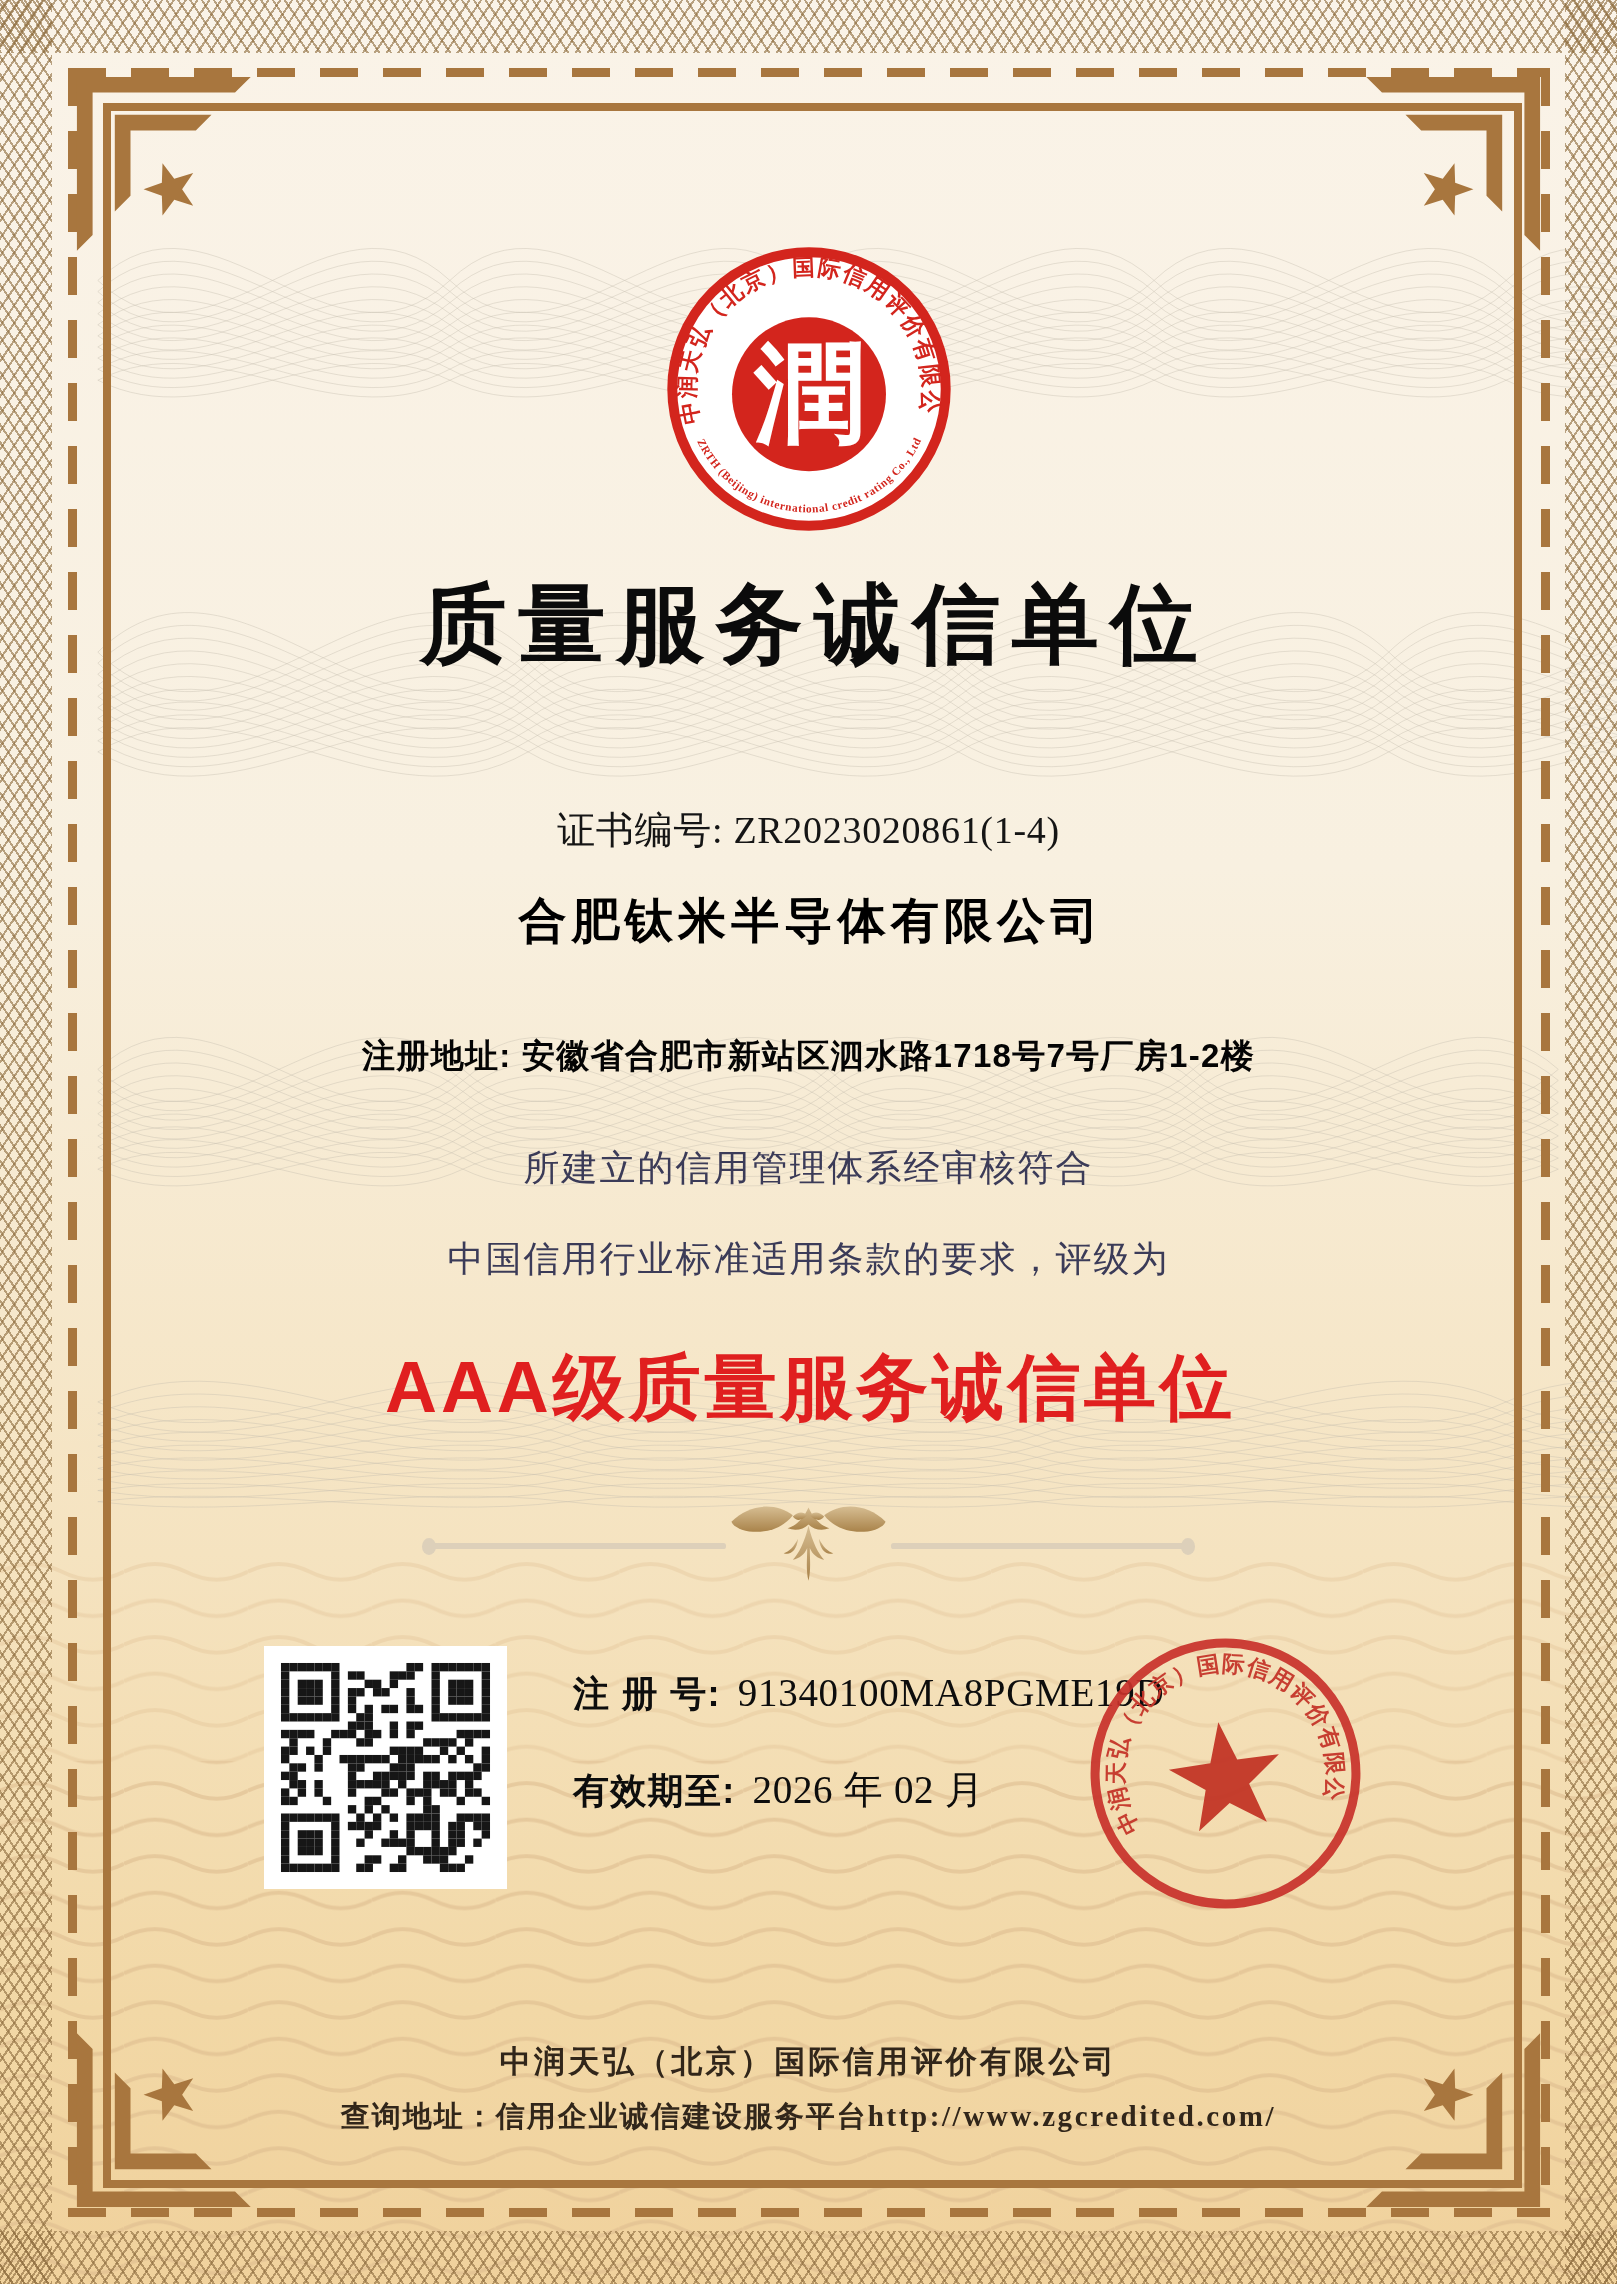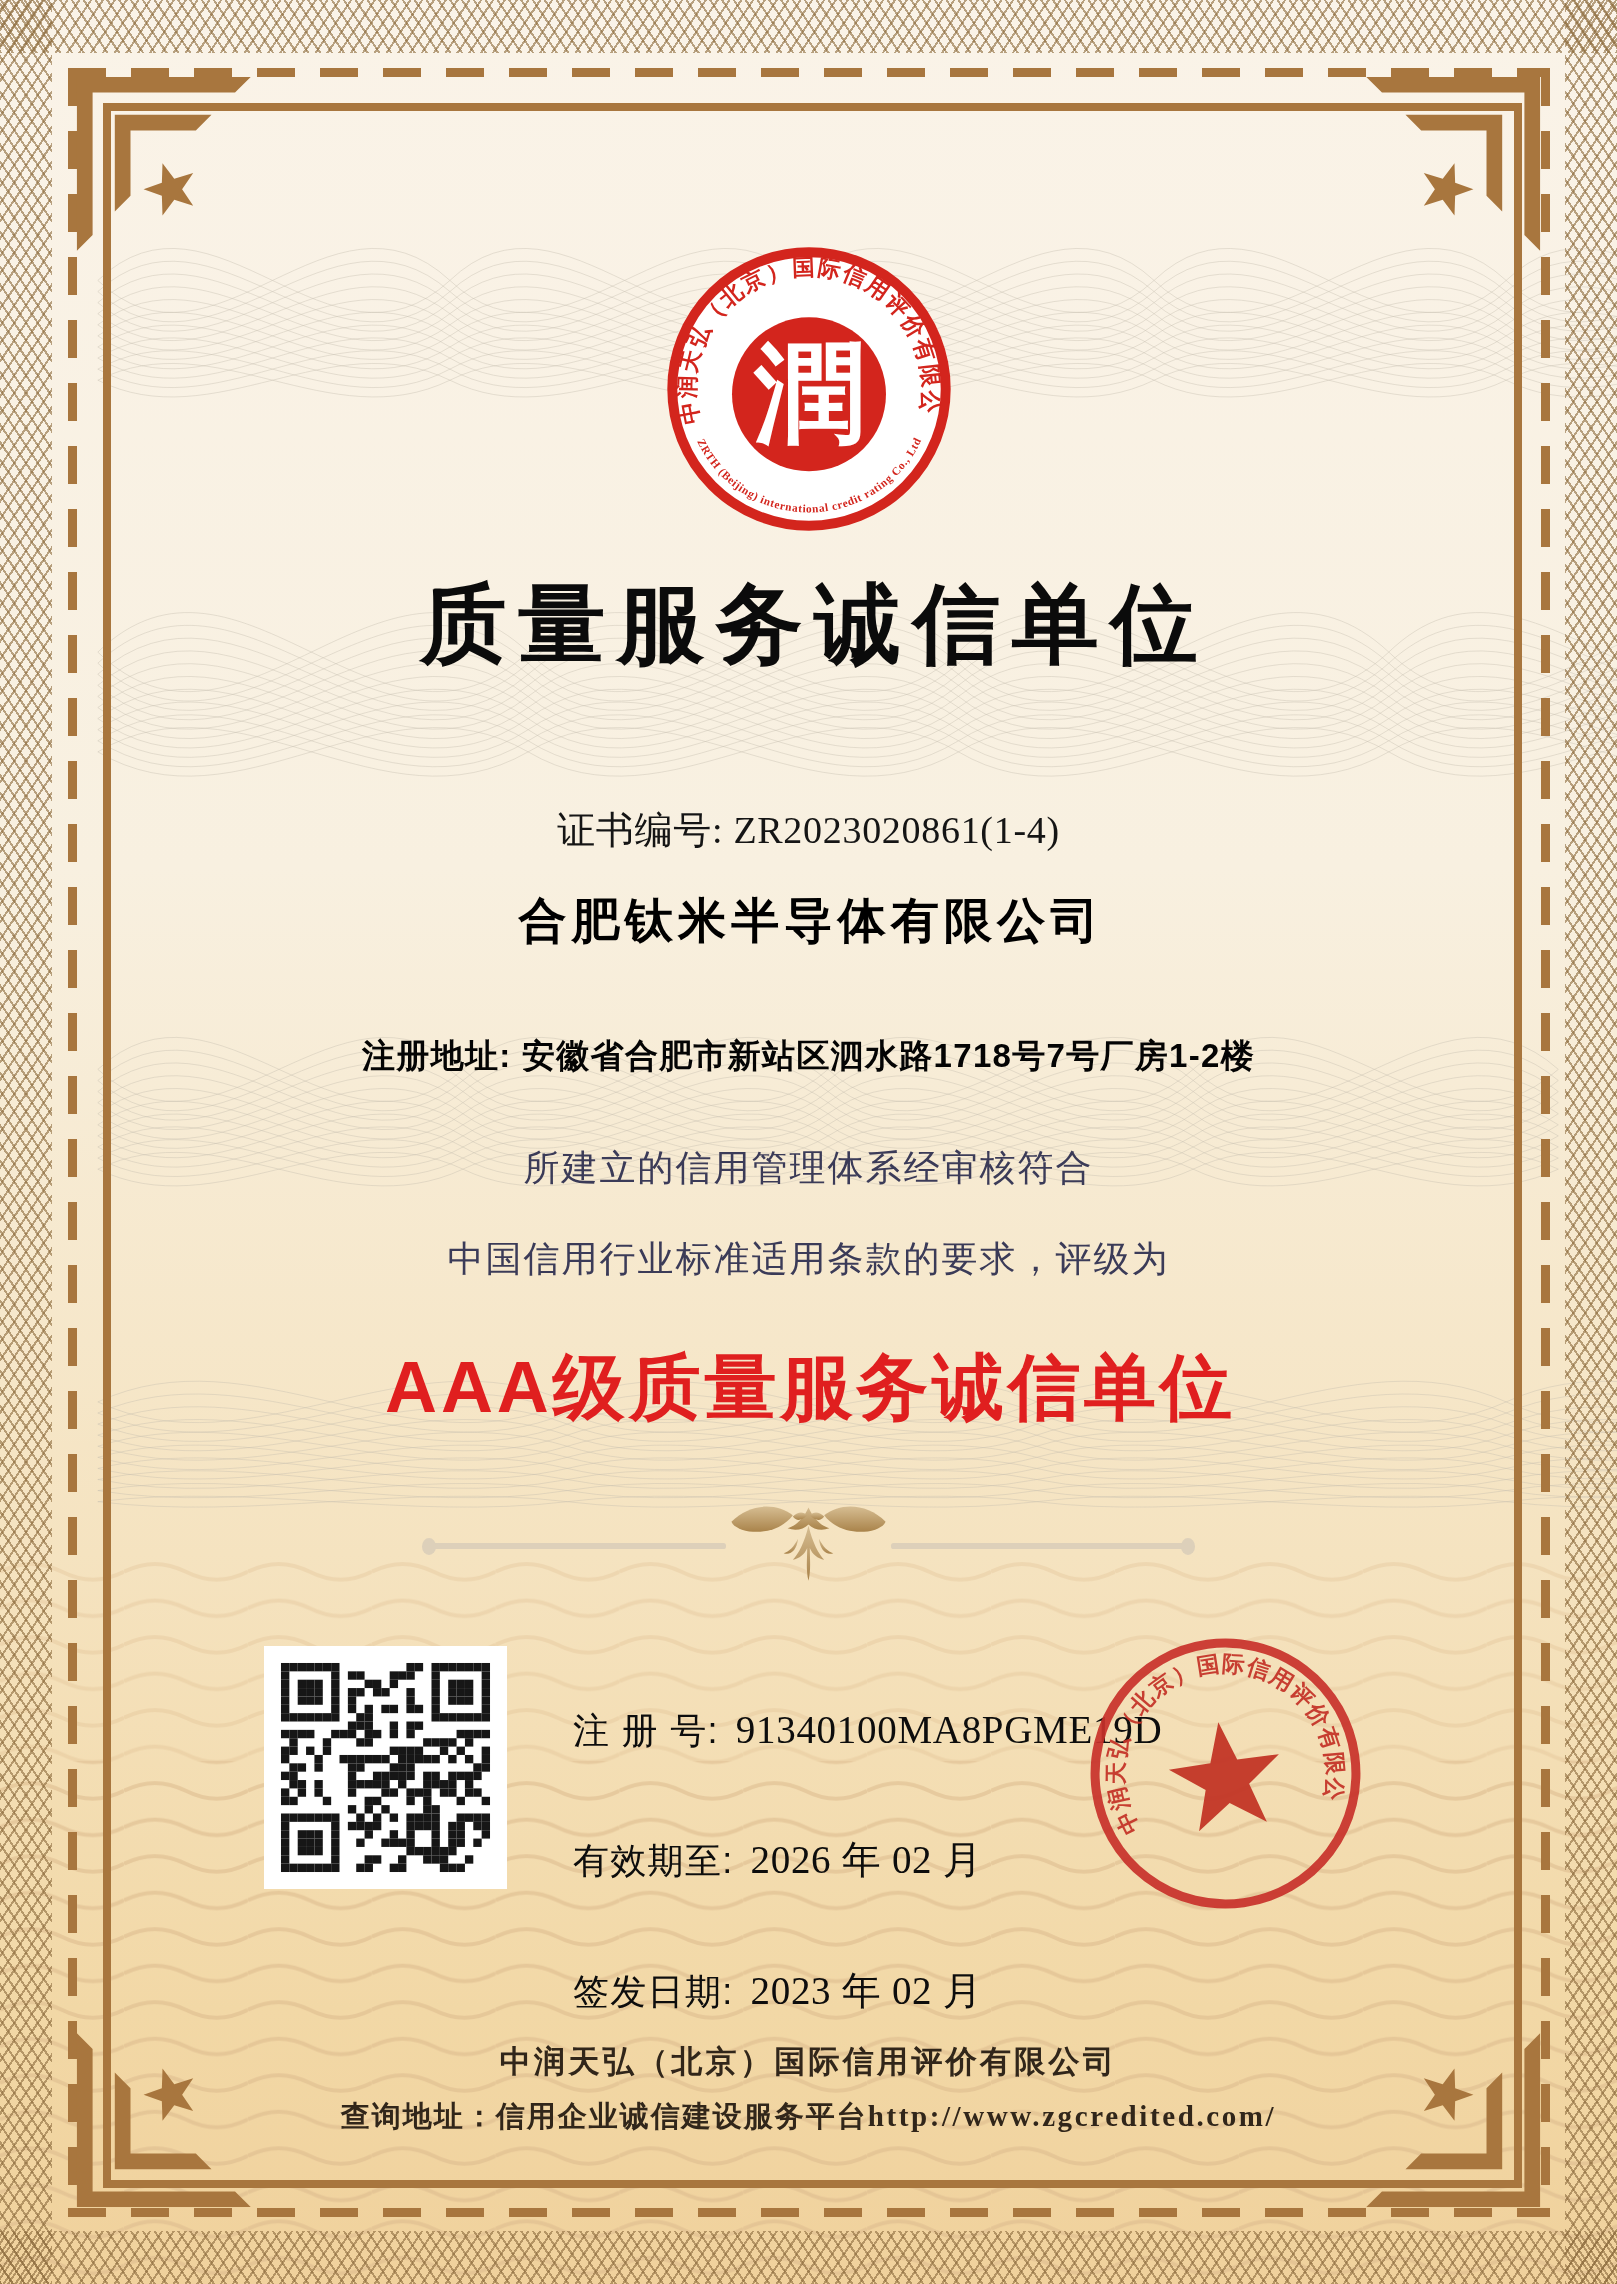--- a/index.html
+++ b/index.html
@@ -37,21 +37,21 @@
   .bodyline{font-size:36px;font-weight:500;color:#3b3b58;letter-spacing:2px;}
   .rating{font-size:72px;font-weight:900;color:#e01f1f;letter-spacing:3.9px;text-indent:3.9px;}
   .divider{position:absolute;left:0;top:1497px;width:1617px;display:flex;align-items:center;justify-content:center;z-index:5;}
   .div-line{width:295px;height:5.2px;background:#ddd0ba;border-radius:2.6px;position:relative;}
   .div-line:before{content:"";position:absolute;top:-5.9px;width:14.3px;height:17px;border-radius:50%;background:#ddd0ba;}
   .div-line.l:before{left:-9px;}
   .div-line.r:before{right:-9px;}
   .qr{position:absolute;left:264px;top:1646px;z-index:5;}
   .info{position:absolute;left:573px;top:1670px;z-index:5;}
   .info-row{display:flex;align-items:baseline;margin-bottom:44px;}
-  .info-label{font-size:36px;font-weight:400;color:#0d0d0d;letter-spacing:1.3px;white-space:pre;margin-top:37px;}
+  .info-label{font-size:36px;font-weight:700;color:#0d0d0d;letter-spacing:1.3px;white-space:pre;}
   .info-value{font-family:"Liberation Serif","DejaVu Serif",serif;font-size:39px;color:#0d0d0d;margin-left:17px;letter-spacing:0.7px;}
   .stamp{position:absolute;left:1077px;top:1625px;z-index:6;transform:rotate(-8deg);}
   .footer1{top:2045px;font-family:"Liberation Serif","DejaVu Serif",serif;font-size:31px;font-weight:600;color:#31261a;letter-spacing:3.3px;}
   .footer2{top:2101px;font-family:"Liberation Serif","DejaVu Serif",serif;font-size:29px;font-weight:600;color:#31261a;letter-spacing:2px;}
   .footer2 .url{letter-spacing:2.6px;}
   .seal{position:absolute;left:663px;top:243px;z-index:5;}
 </style>
 </head>
 <body>
 
@@ -537,24 +537,20 @@
 
   <div class="info">
     <div class="info-row">
       <span class="info-label">注 册 号:</span>
       <span class="info-value">91340100MA8PGME19D</span>
     </div>
     <div class="info-row">
       <span class="info-label">有效期至:</span>
       <span class="info-value">2026 年 02 月</span>
     </div>
-    <div class="info-row">
-      <span class="info-label">签发日期:</span>
-      <span class="info-value">2023 年 02 月</span>
-    </div>
   </div>
 
   <svg class="stamp" width="297" height="297" viewBox="0 0 460 460">
     <circle cx="230" cy="230" r="202" fill="none" stroke="#c8312a" stroke-width="14" opacity="0.92"></circle>
     <path id="stampArc" d="M86.8,296.8 A158,158 0 1 1 373.2,296.8" fill="none"></path>
     <text font-family="Liberation Serif, DejaVu Serif, serif" font-size="35" font-weight="700" fill="#c5352a" letter-spacing="2" opacity="0.95">
       <textPath href="#stampArc">中润天弘（北京）国际信用评价有限公司</textPath>
     </text>
     <polygon points="230,150 251,211 316,212 264,251 283,313 230,276 177,313 196,251 144,212 209,211" fill="#c23526" opacity="0.95"></polygon>
   </svg>

